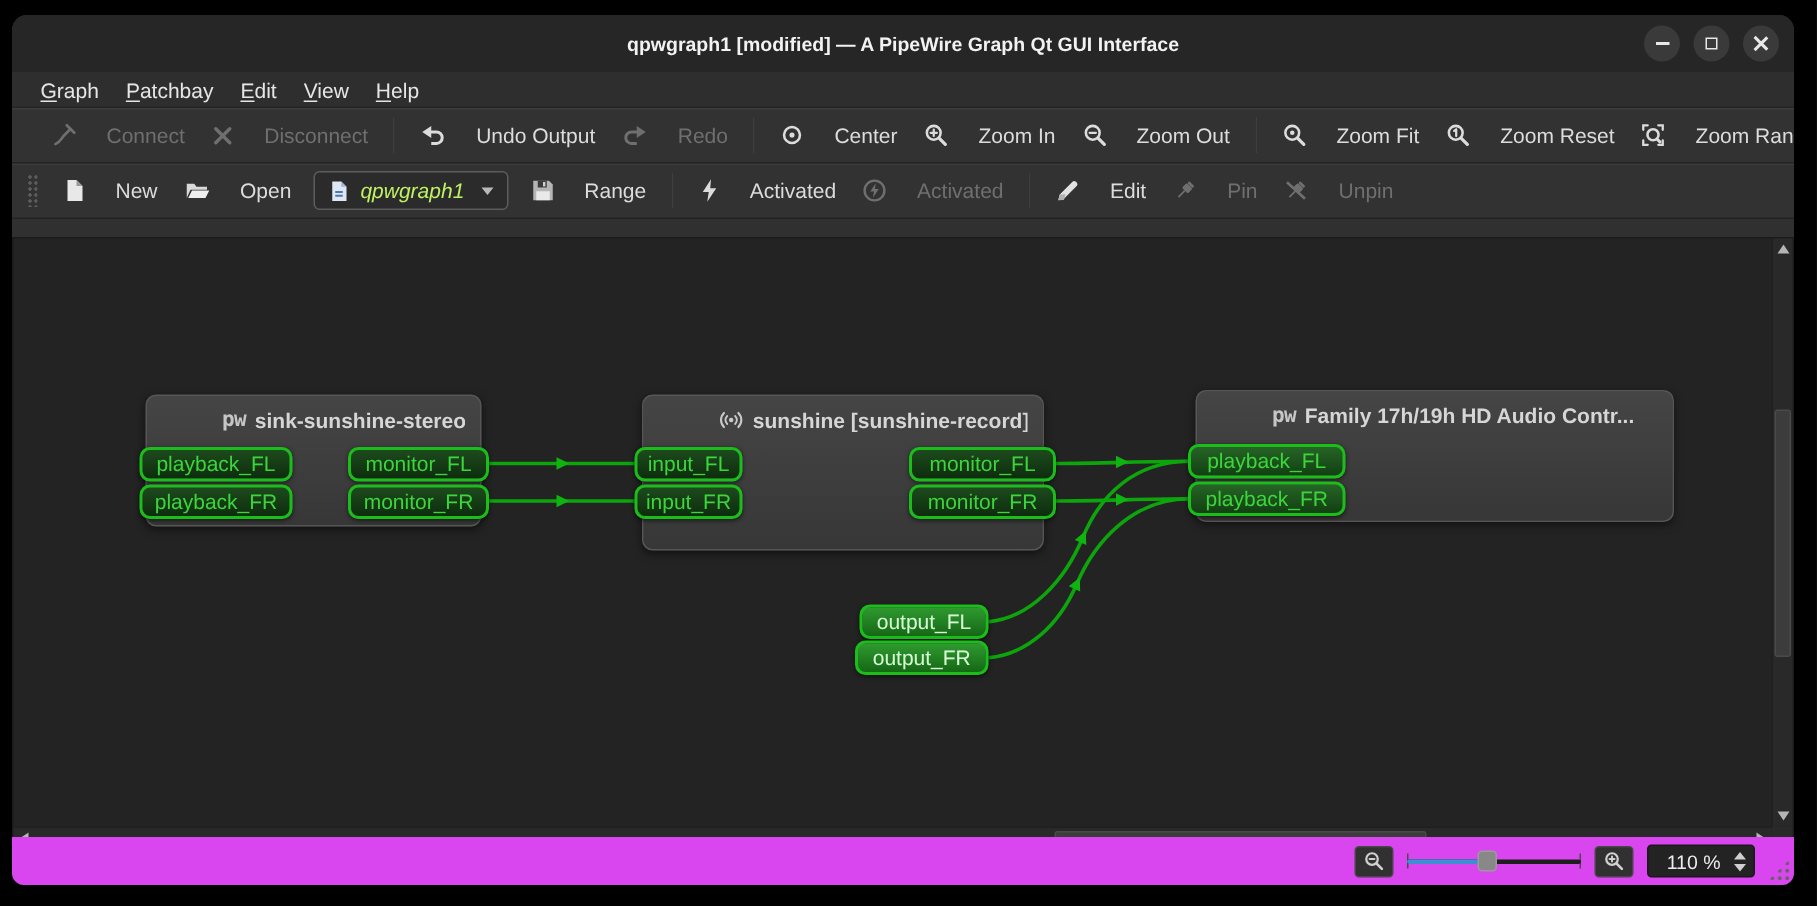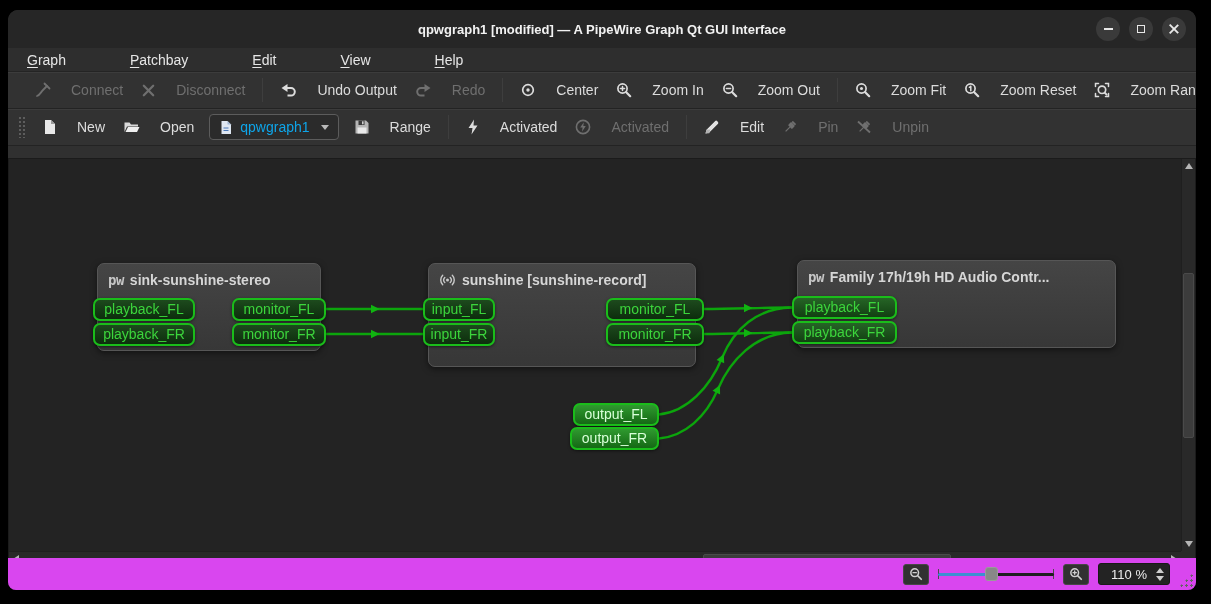--- a/index.html
+++ b/index.html
@@ -11,42 +11,42 @@
   .titlebar .title { color:#f2f2f2; font-size:13px; font-weight:bold; }
   .winbtns { position:absolute; right:10px; top:7px; display:flex; gap:9px; }
   .wbtn { width:24px; height:24px; border-radius:50%; background:#3a3a3a; display:flex; align-items:center; justify-content:center; }
   .wbtn .min { width:9px; height:1.6px; background:#e8e8e8; }
   .wbtn .max { width:8px; height:8px; border:1.4px solid #e8e8e8; }
   .wbtn .cls { position:relative; width:10px; height:10px; }
   .wbtn .cls:before,.wbtn .cls:after { content:""; position:absolute; left:4.3px; top:-1px; width:1.6px; height:12px; background:#e8e8e8; }
   .wbtn .cls:before { transform:rotate(45deg);} .wbtn .cls:after { transform:rotate(-45deg);}
 
   
-  .menubar { height:24px; background:#2e2e2e; display:flex; align-items:center; padding-left:10px; border-bottom:1px solid #242424;gap:46px; }
+  .menubar { height:24px; background:#2e2e2e; display:flex; align-items:center; padding-left:10px; border-bottom:1px solid #242424; }
   .menu-item { color:#e6e6e6; font-size:14px; padding:2px 9px; }
   .menu-item .u { text-decoration:underline; text-underline-offset:2px; }
 
   
   .toolbar { height:37px; background:#323232; display:flex; align-items:center; padding:0 6px; border-bottom:1px solid #232323; box-shadow:inset 0 1px 0 #3c3c3c; }
   .grip { width:7px; height:22px; margin:0 8px 0 4px;
           background-image:radial-gradient(#5d5d5d 1px, transparent 1.2px); background-size:4px 4px; }
   .tsep { width:1px; height:24px; background:#242424; border-right:1px solid #3e3e3e; margin:0 8px; }
   .tbtn { display:inline-flex; align-items:center; gap:20px; padding:5px 9px; border-radius:4px; color:#dcdcdc; font-size:14px; white-space:nowrap; }
   .tbtn.off { color:#6f6f6f; }
   .tbtn svg { display:block; }
-  .combo { display:inline-flex; align-items:center; gap:7px; padding:4px 9px; margin:0 6px; background:#2b2b2b; border:1px solid #5c5c5c; border-radius:4px; color:#0ea5e9; font-size:14px; }
+  .combo { display:inline-flex; align-items:center; gap:7px; padding:4px 9px; margin:0 6px; background:#2b2b2b; border:1px solid #5c5c5c; border-radius:4px; color:#bef264; font-size:14px;font-style:italic; }
   .combo .arrow-down { width:0; height:0; border-left:4.5px solid transparent; border-right:4.5px solid transparent; border-top:5px solid #b9b9b9; margin-left:4px; }
 
   
   .central { position:absolute; left:0; top:148px; width:1188px; height:410px; background:#232323; border:1px solid #1b1b1b; }
   .viewport { position:absolute; left:0; top:0; width:1172px; height:392px; overflow:hidden; }
   .wires { position:absolute; left:0; top:0; }
 
   .node { position:absolute; background:linear-gradient(#454545,#373737); border:1px solid #565656; border-radius:7px; box-shadow:0 2px 6px rgba(0,0,0,.5); }
-  .node-head { display:flex; align-items:center; gap:6px; padding:8px 10px 0 10px; }
+  .node-head { display:flex; align-items:center; gap:6px; padding:8px 10px 0 10px;margin-left:40px; }
   .node-title { color:#d6d6d6; font-size:14px; font-weight:bold; white-space:nowrap; overflow:hidden; }
   .pw-ic { color:#c6c6c6; font-size:14px; font-weight:bold; letter-spacing:-0.5px; font-family:"DejaVu Sans Mono", monospace; }
 
   .port { position:absolute; height:23px; border:2px solid #1abd1a; border-radius:7px; color:#3cd53c; font-size:14px; line-height:19px; text-align:center; background:linear-gradient(#1d4a1d,#0d2d0d); box-shadow:0 1px 3px rgba(0,0,0,.5); white-space:nowrap; }
   .port.mid { background:linear-gradient(#266426,#124012); }
   .port.hl { background:linear-gradient(#2f9a2f,#156815); color:#d8ffd8; }
 
   
   .vscroll { position:absolute; right:0; top:0; width:14px; height:392px; background:#292929; border-left:1px solid #1f1f1f; }
   .hscroll { position:absolute; left:0; bottom:0; width:1172px; height:16px; background:#292929; border-top:1px solid #1f1f1f; }

